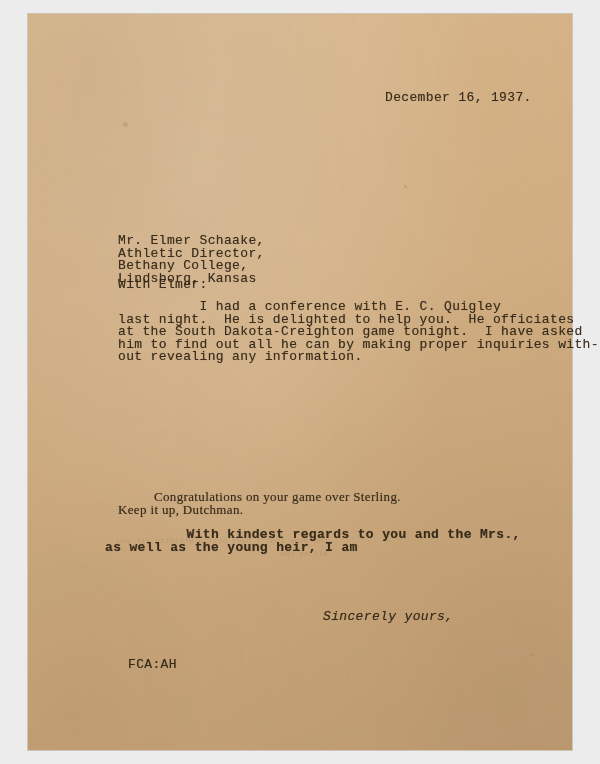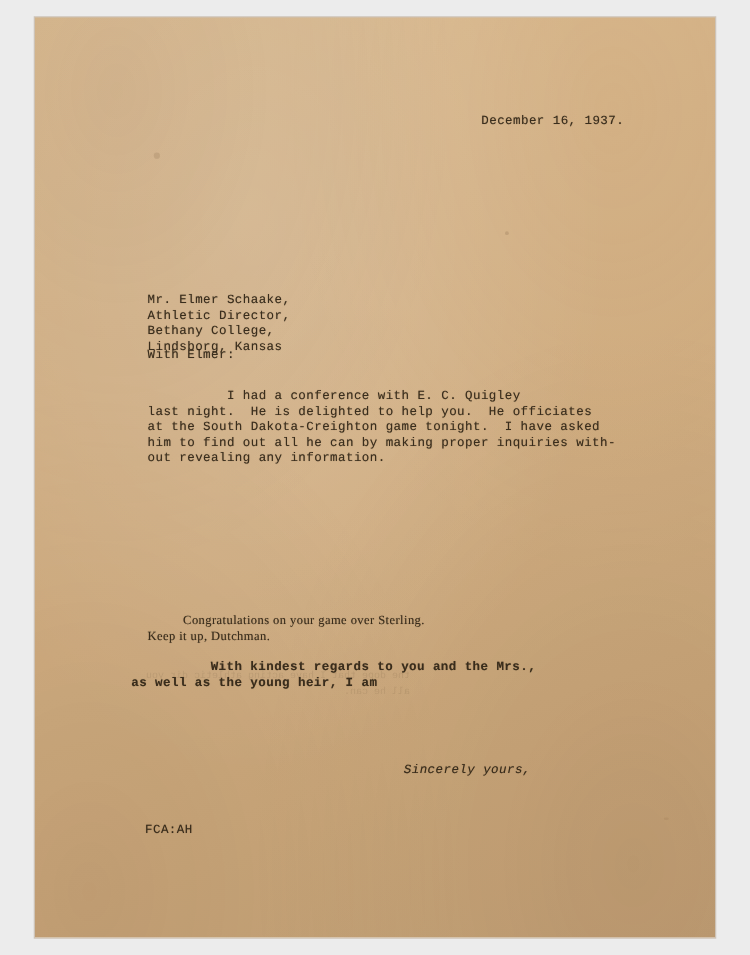--- a/index.html
+++ b/index.html
@@ -74,39 +74,39 @@
     pointer-events: none;
   }
   .blemish.b1 { left: 95px;  top: 108px; width: 5px;  height: 5px; opacity: .45; }
   .blemish.b2 { left: 376px; top: 171px; width: 3px;  height: 3px; opacity: .55; }
   .blemish.b3 { left: 503px; top: 640px; width: 4px;  height: 2px; opacity: .30; }
 
   
   .typed {
     position: absolute;
     font-family: "Liberation Mono", "DejaVu Sans Mono", monospace;
-    font-size: 10px;
+    font-size: 13px;
     line-height: 12.6px;
     letter-spacing: 0.35px;
     color: #2f2415;
     white-space: pre;
     text-shadow: 0 0 0.7px rgba(60,45,25,0.55);
     opacity: 0.93;
   }
 
   #date        { left: 357px; top: 78px; }
   #address     { left: 90px;  top: 200px; margin-top: 21px; }
   #salutation  { left: 90px;  top: 265px; }
-  #para1       { left: 90px;  top: 287px; margin-top: 11px; }
+  #para1       { left: 90px;  top: 287px; }
   #para2       { left: 90px;  top: 388px; }
   #para3       { left: 90px;  top: 426px; }
   #para4       { left: 90px;  top: 477px; font-family: Liberation Serif, serif; }
   #para5       { left: 77px;  top: 515px; font-weight: bold; }
   #closing     { left: 295px; top: 597px; font-style: italic; }
-  #initials    { left: 88px;  top: 645px; }
+  #initials    { left: 100px;  top: 645px; }
   #signature   { left: 295px; top: 645px; }
 </style>
 </head>
 <body>
 
 <div id="scan">
 
   <div id="page">
 
     <div class="blemish b1"></div>

